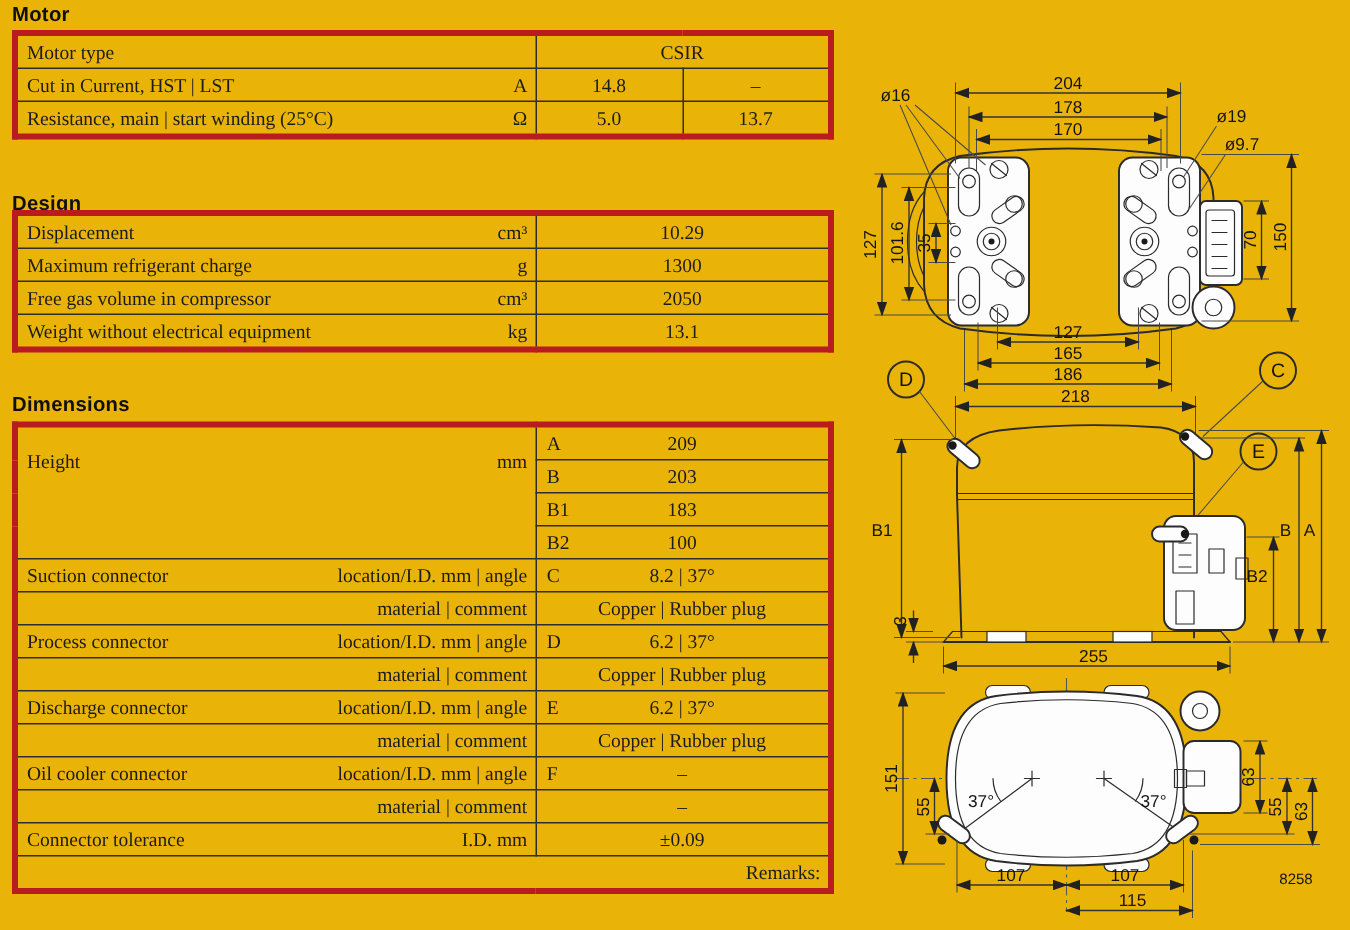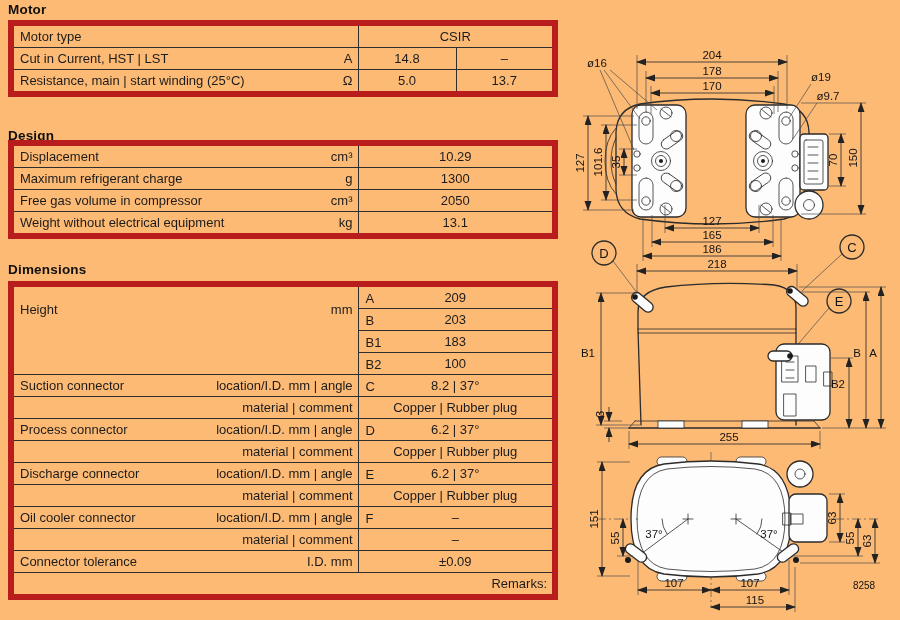--- a/index.html
+++ b/index.html
@@ -1,28 +1,28 @@
 <!DOCTYPE html>
 <html><head>
 <meta charset="utf-8">
 <style>
   html,body { margin:0; padding:0; }
   body {
     width:900px; height:620px; background:#ffffff;
     font-family:"Liberation Sans", sans-serif; color:#1c1c1c;
     overflow:hidden;
   }
-  .page { position:relative; width:900px; height:620px; background:#fdba74; }
+  .page { position:relative; width:900px; height:620px; background:#eab308; }
   .h {
     position:absolute; left:8px; font-weight:bold; font-size:13.5px; color:#101010;
     letter-spacing:0.2px;
   }
   table.spec {
     position:absolute; left:8px; border-collapse:collapse; table-layout:fixed;
-    width:544px; border:6px solid #b91c1c;
+    width:544px; border:4px solid #b91c1c;font-family:Liberation Serif, serif;
   }
   table.spec td {
     border:1px solid #2e2e2e; font-size:13px; color:#1c1c1c;
     padding:0; height:21px; overflow:hidden; white-space:nowrap;
   }
   .lc { display:flex; justify-content:space-between; align-items:center; padding:0 5px 0 6px; }
   .lc .u { text-align:right; }
   td.vc { text-align:center; }
   td.kv { position:relative; text-align:center; }
   td.kv .k { position:absolute; left:7px; top:50%; transform:translateY(-50%); }

